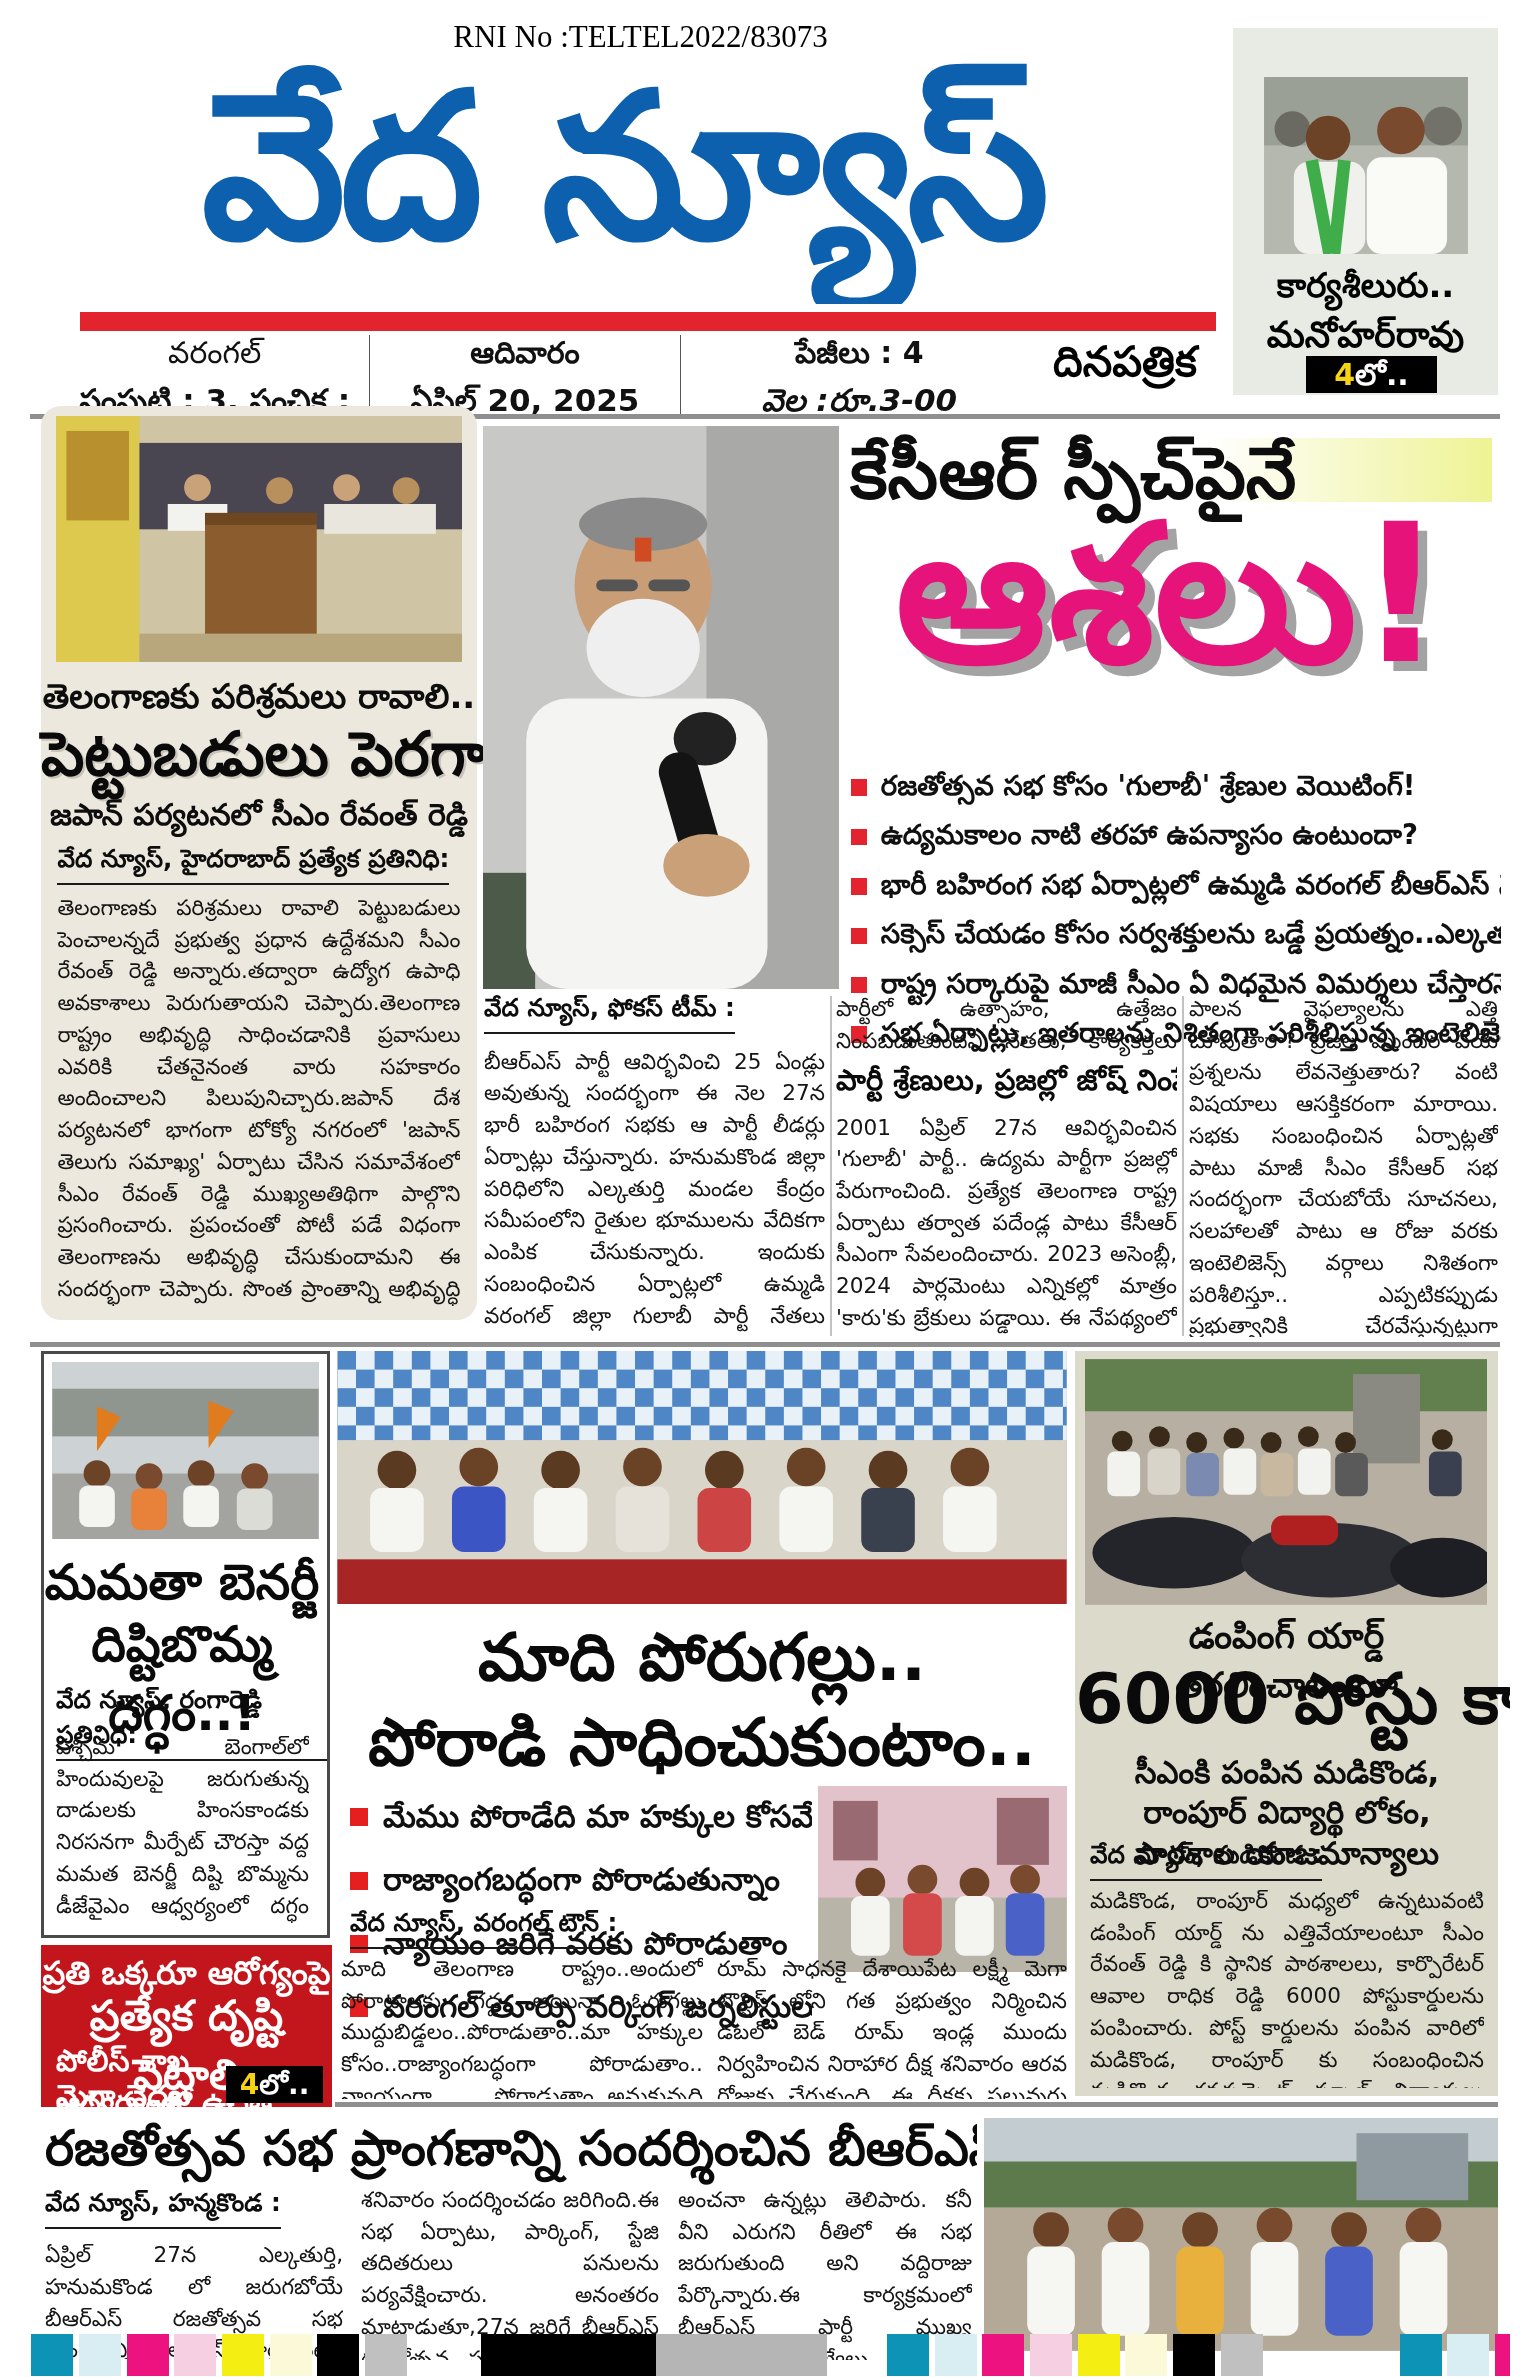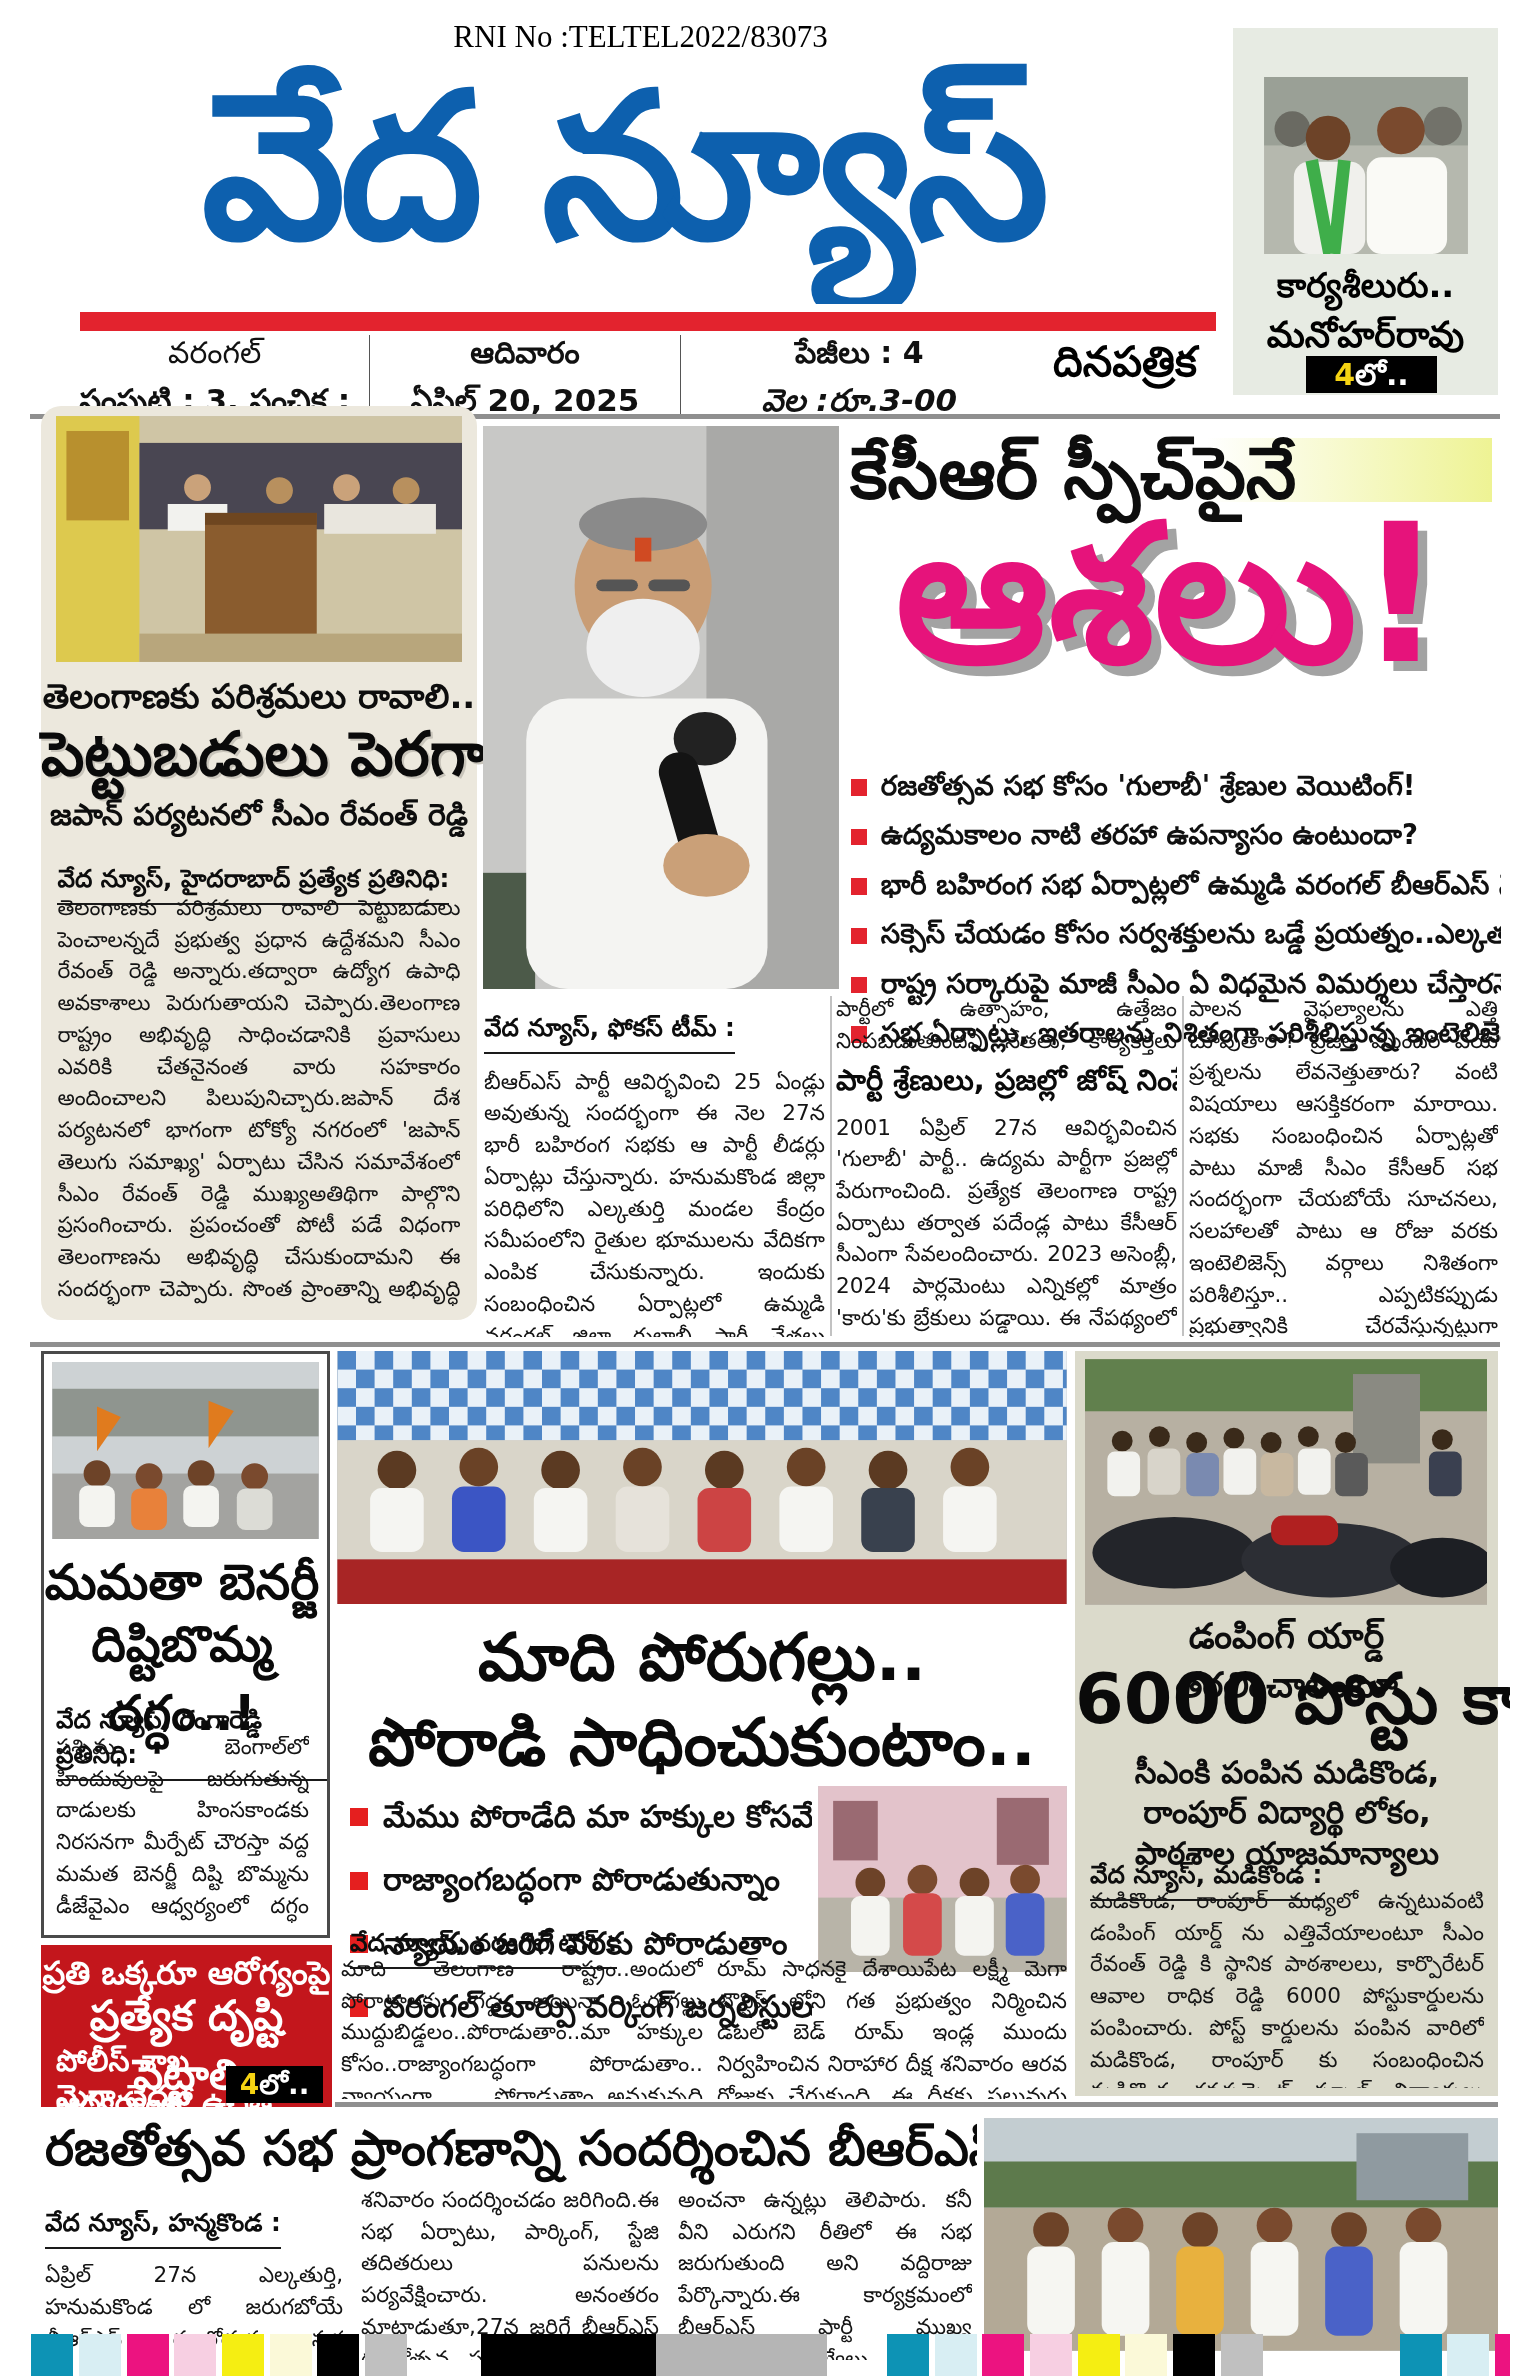--- a/index.html
+++ b/index.html
@@ -4,21 +4,21 @@
 <title>Veda News</title>
 <style>
   html,body{margin:0;padding:0;background:#ffffff;}
   #page{position:relative;width:1510px;height:2377px;background:#ffffff;overflow:hidden;
         font-family:"DejaVu Sans","Liberation Sans",sans-serif;color:#111;}
   .abs{position:absolute;}
   .center{text-align:center;}
   .photo{position:absolute;overflow:hidden;background:#cccccc;}
   .photo svg{display:block;}
   .body-text{font-size:21.6px;line-height:1.47;text-align:justify;color:#141414;overflow:hidden;word-break:break-word;}
-  .byline{font-weight:bold;font-size:24.6px;color:#0d0d0d;border-bottom:2.2px solid #1a1a1a;display:inline-block;padding-bottom:3.7px;margin-top:20px;}
+  .byline{font-weight:bold;font-size:24.6px;color:#0d0d0d;border-bottom:2.2px solid #1a1a1a;display:inline-block;padding-bottom:3.7px;}
   .kicker{font-weight:800;color:#0d0d0d;}
   .headline{font-weight:800;color:#0a0a0a;}
   .rule{position:absolute;background:#8f8f8f;}
   .vrule{position:absolute;background:#c2c2c2;}
   .bullet-row{display:flex;align-items:flex-start;margin-bottom:10.4px;}
   .bullet-sq{flex:0 0 auto;width:16.4px;height:16.4px;background:#e3232e;margin:10.4px 13.4px 0 0;}
   .bullet-text{font-size:27.6px;font-weight:bold;color:#101010;white-space:nowrap;overflow:hidden;}
   .p-bullet-row{display:flex;align-items:flex-start;margin-bottom:19.4px;}
   .p-bullet-sq{flex:0 0 auto;width:18px;height:18px;background:#e51f1f;margin:10.4px 15px 0 0;}
   .p-bullet-text{font-size:31px;font-weight:bold;color:#101010;white-space:nowrap;overflow:hidden;}

